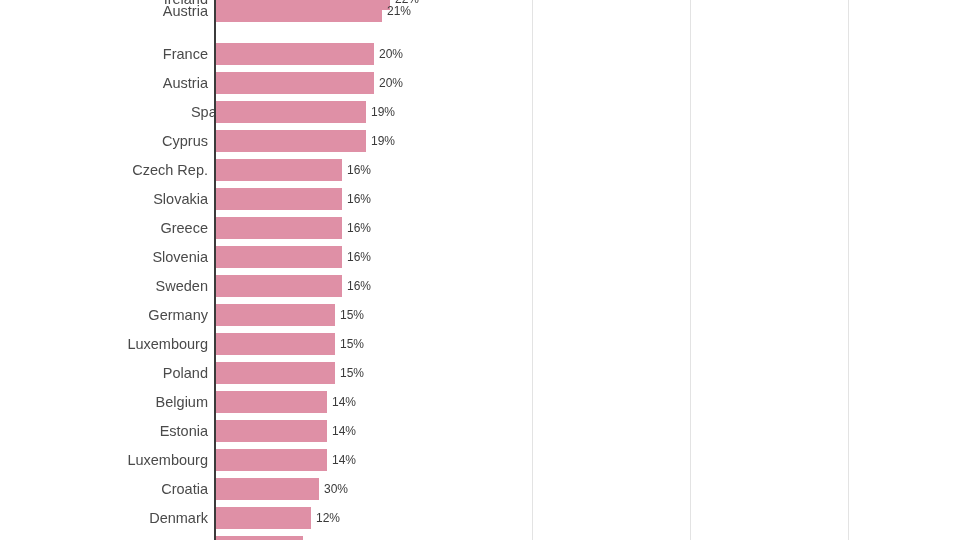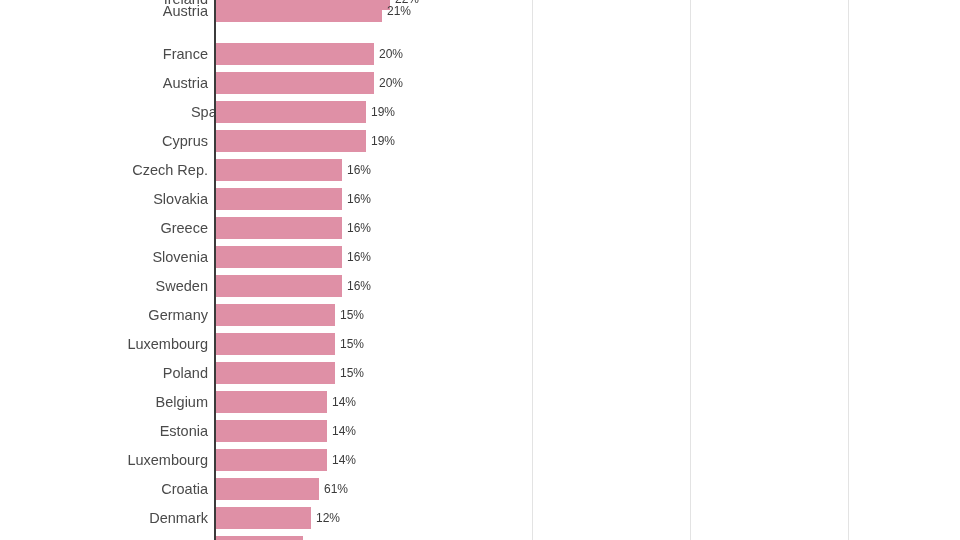--- a/index.html
+++ b/index.html
@@ -184,21 +184,21 @@
         <div class="bar-value" style="left: 332px;">14%</div>
       </div>
       <div class="bar-row" style="top: 449px;">
         <div class="row-label">Luxembourg</div>
         <div class="bar" style="width: 111px; background: rgb(223, 144, 166);"></div>
         <div class="bar-value" style="left: 332px;">14%</div>
       </div>
       <div class="bar-row" style="top: 478px;">
         <div class="row-label">Croatia</div>
         <div class="bar" style="width: 103px; background: rgb(223, 144, 166);"></div>
-        <div class="bar-value" style="left: 324px;">61%</div>
+        <div class="bar-value" style="left: 324px;">30%</div>
       </div>
       <div class="bar-row" style="top: 507px;">
         <div class="row-label">Denmark</div>
         <div class="bar" style="width: 95px; background: rgb(223, 144, 166);"></div>
         <div class="bar-value" style="left: 316px;">12%</div>
       </div>
       <div class="bar-row" style="top: 536px;">
         <div class="row-label">Netherlands</div>
         <div class="bar" style="width: 87px; background: rgb(223, 144, 166);"></div>
         <div class="bar-value" style="left: 308px;">11%</div>

